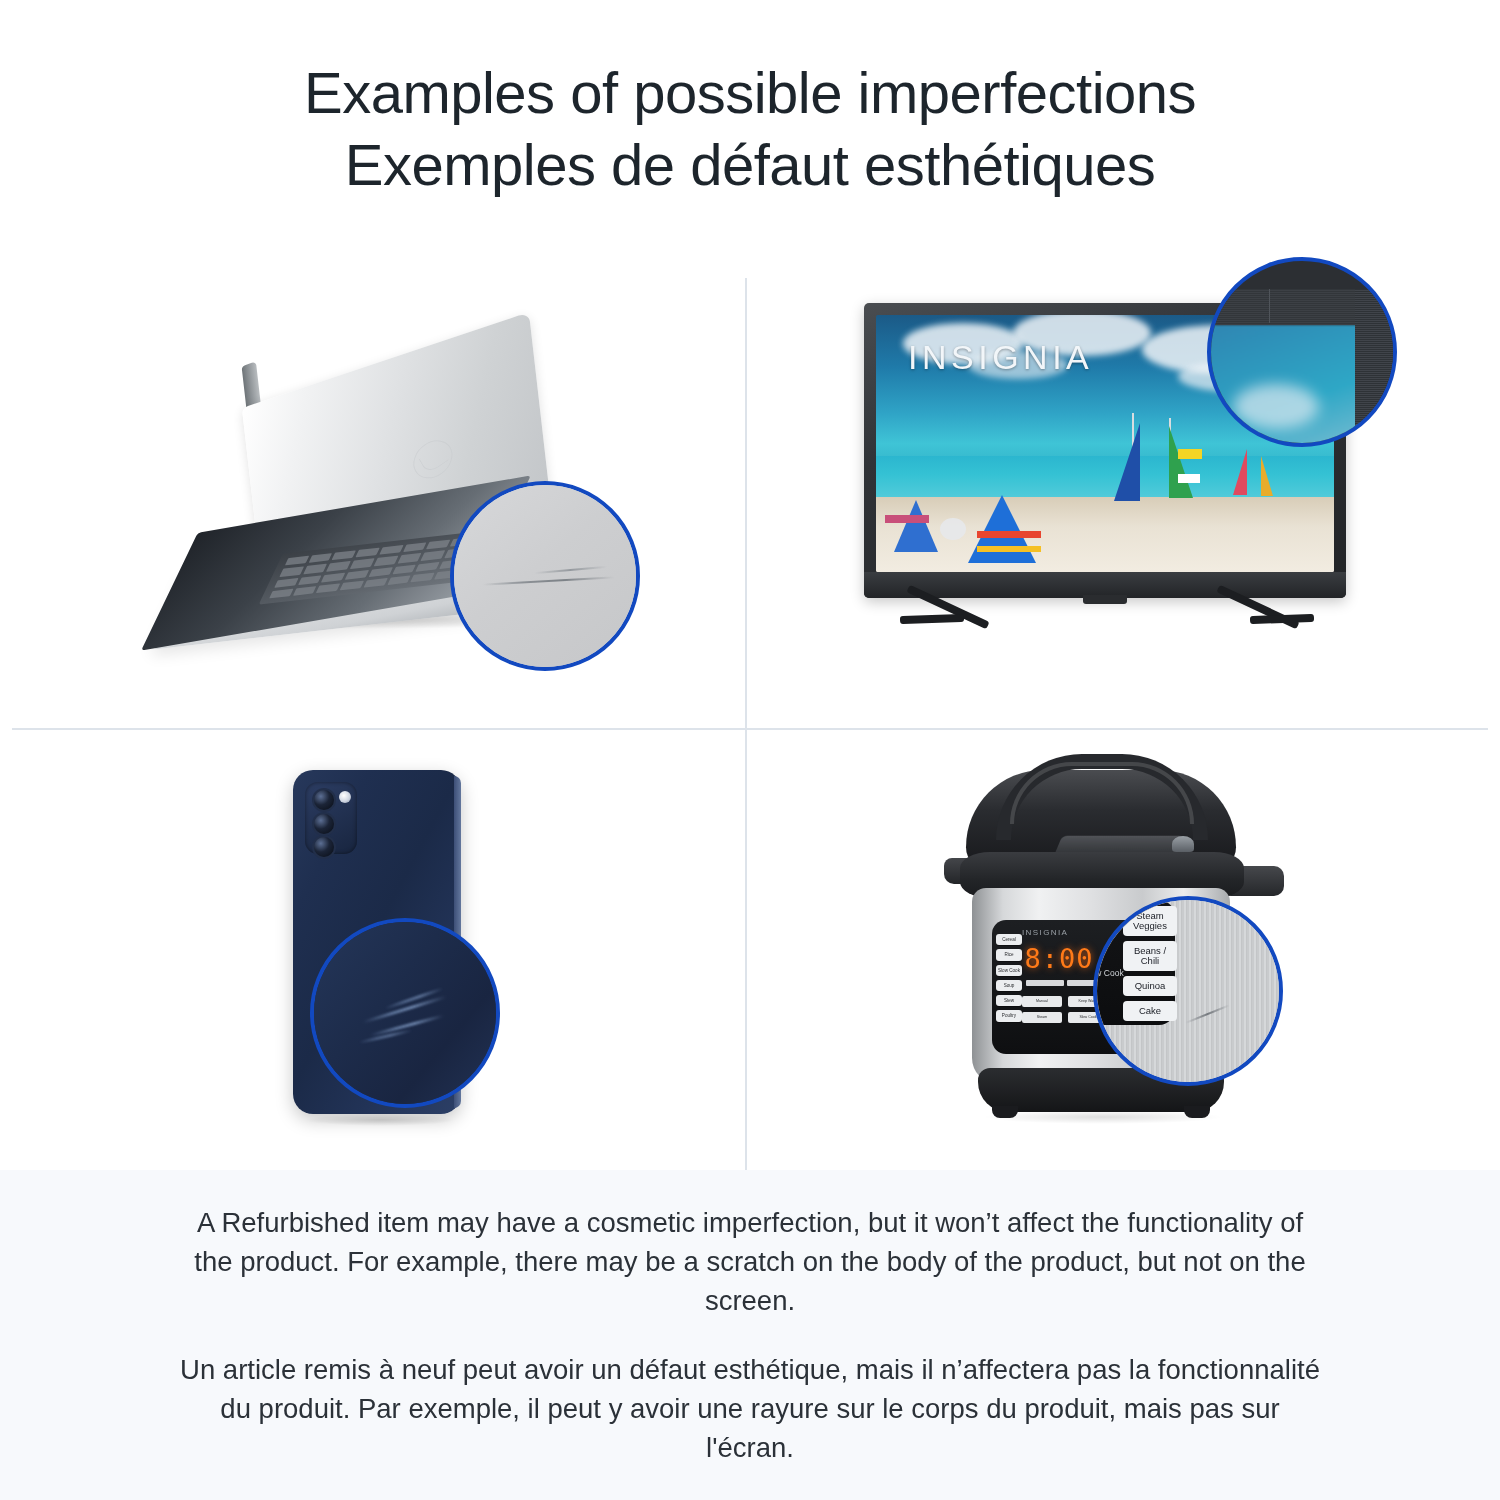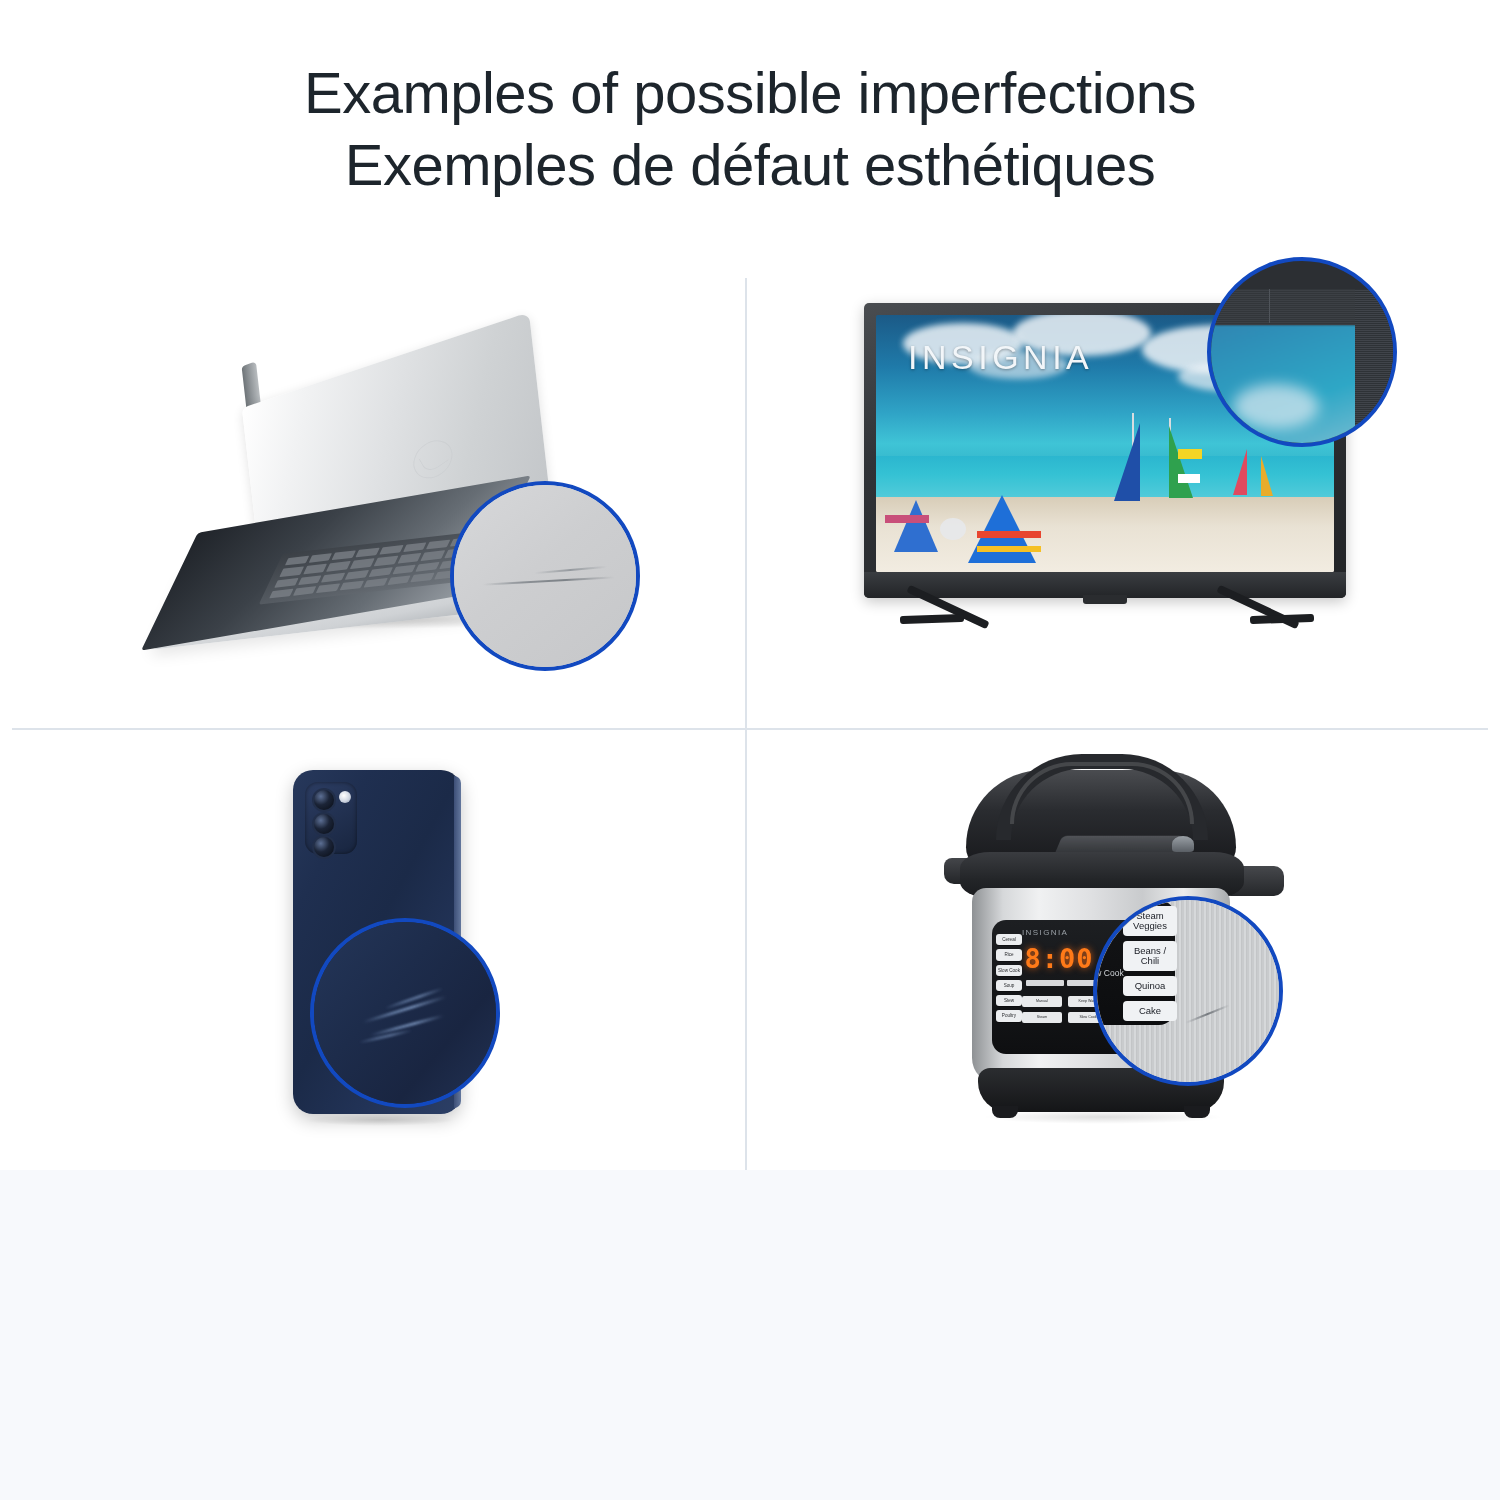--- a/index.html
+++ b/index.html
@@ -282,21 +282,21 @@
   }
   .foot { position:absolute; bottom:-6px; width:26px; height:12px; background:#1a1b1e; border-radius:0 0 8px 8px; }
   .panel {
     position:absolute; left:20px; top:32px; width:190px; height:134px;
     background: linear-gradient(180deg,#1d1f22,#0e0f11);
     border-radius: 14px;
   }
   .panel-brand { position:absolute; left:30px; top:8px; color:#9aa0a6; font-size:8px; letter-spacing:1.4px; }
   .led {
     position:absolute; left:30px; top:24px; width:74px; height:28px;
-    color:#ff7a18; font-family:"DejaVu Sans Mono", monospace; font-size:27px; font-weight:bold;
+    color:#ff7a18; font-family:"DejaVu Sans Mono", monospace; font-size:27px; font-weight:normal;
     letter-spacing:1px; text-shadow: 0 0 7px rgba(255,110,20,.8);
     display:flex; align-items:center; justify-content:center;
   }
   .btn-col { position:absolute; display:flex; flex-direction:column; gap:4px; }
   .btn-col.left { left:4px; top:14px; width:26px; }
   .btn-col.right { right:4px; top:10px; width:32px; }
   .pbtn {
     background:#eceef0; border-radius:3px; color:#2b2d30;
     font-size:4.6px; text-align:center; padding:3px 1px; line-height:1.15;
     box-shadow: 0 1px 0 rgba(0,0,0,.35);
@@ -563,15 +563,17 @@
             <span>Delay</span>
             <span>Slow Cook</span>
           </div>
           <div class="csc"></div>
         </div>
       </div>
     </div>
   </div>
 
   <div class="footer">
+    <div class="para">A Refurbished item may have a cosmetic imperfection, but it won’t affect the functionality of the product. For example, there may be a scratch on the body of the product, but not on the screen.</div>
+    <div class="para fr">Un article remis à neuf peut avoir un défaut esthétique, mais il n’affectera pas la fonctionnalité du produit. Par exemple, il peut y avoir une rayure sur le corps du produit, mais pas sur l'écran.</div>
   </div>
 
 </div>
 
 </body></html>

